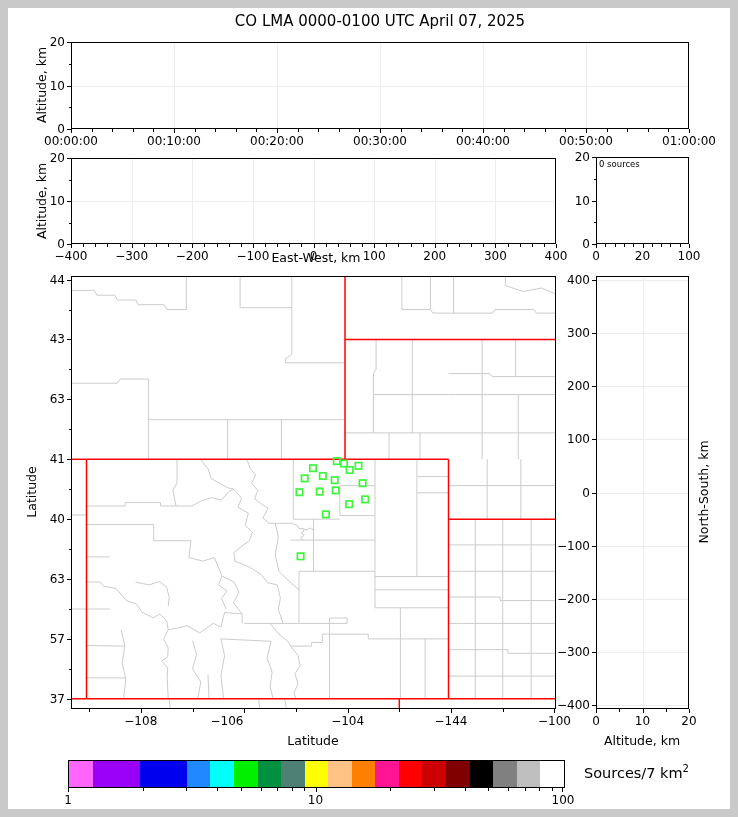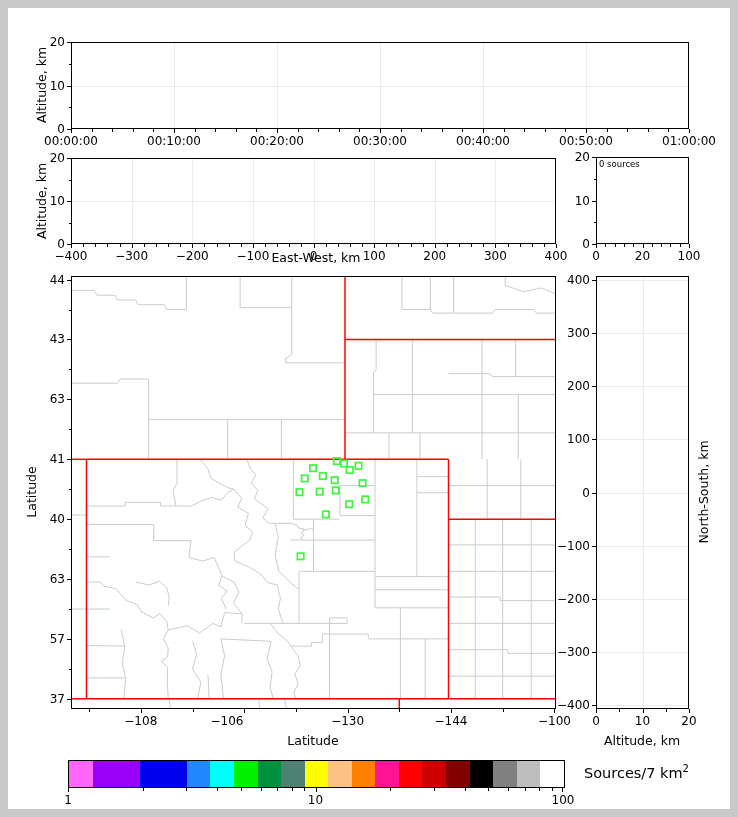--- a/index.html
+++ b/index.html
@@ -24,20 +24,21 @@
   #mapsvg{position:absolute;z-index:2;}
   #cbar{position:absolute;border:1px solid #000;box-sizing:content-box;display:flex;z-index:3;}
   #cbar .seg{height:100%;}
   .cblabel{position:absolute;font-size:14.5px;white-space:nowrap;z-index:4;}
   .cblabel sup{font-size:10px;}
 </style>
 </head>
 <body>
 
 <div id="stage">
+  <div class="title">CO LMA 0000-0100 UTC April 07, 2025</div>
 
   <div class="vlabel" style="left:41px;top:85px;">Altitude, km</div>
   <div class="vlabel" style="left:41px;top:201px;">Altitude, km</div>
   <div class="hlabel" style="left:316px;top:250px;">East-West, km</div>
   <div class="annot" style="left:599px;top:159px;">0 sources</div>
   <div class="vlabel" style="left:31px;top:492px;">Latitude</div>
   <div class="hlabel" style="left:313px;top:733px;">Latitude</div>
   <div class="vlabel" style="left:703px;top:492px;">North-South, km</div>
   <div class="hlabel" style="left:642px;top:733px;">Altitude, km</div>
 
@@ -244,21 +245,21 @@
       <div class="tick" style="left: 592px; top: 651.691px; width: 4px; height: 1px;"></div>
       <div class="tlab tlab-y" style="right: 148px; top: 644.691px;">−300</div>
       <div class="tick" style="left: 592px; top: 704.755px; width: 4px; height: 1px;"></div>
       <div class="tlab tlab-y" style="right: 148px; top: 697.755px;">−400</div>
       <div class="panel" style="left: 596px; top: 276px; width: 93px; height: 433px;"></div>
       <div class="tick" style="left: 140.803px; top: 709px; width: 1px; height: 4px;"></div>
       <div class="tlab tlab-x" style="left: 140.803px; top: 714px;">−108</div>
       <div class="tick" style="left: 244.214px; top: 709px; width: 1px; height: 4px;"></div>
       <div class="tlab tlab-x" style="left: 227px; top: 714px;">−106</div>
       <div class="tick" style="left: 347.626px; top: 709px; width: 1px; height: 4px;"></div>
-      <div class="tlab tlab-x" style="left: 347.626px; top: 714px;">−130</div>
+      <div class="tlab tlab-x" style="left: 347.626px; top: 714px;">−104</div>
       <div class="tick" style="left: 451.037px; top: 709px; width: 1px; height: 4px;"></div>
       <div class="tlab tlab-x" style="left: 451.037px; top: 714px;">−144</div>
       <div class="tick" style="left: 554.449px; top: 709px; width: 1px; height: 4px;"></div>
       <div class="tlab tlab-x" style="left: 554.449px; top: 714px;">−100</div>
       <div class="tick" style="left: 89.097px; top: 709px; width: 1px; height: 2.5px;"></div>
       <div class="tick" style="left: 192.509px; top: 709px; width: 1px; height: 2.5px;"></div>
       <div class="tick" style="left: 295.92px; top: 709px; width: 1px; height: 2.5px;"></div>
       <div class="tick" style="left: 399.332px; top: 709px; width: 1px; height: 2.5px;"></div>
       <div class="tick" style="left: 502.743px; top: 709px; width: 1px; height: 2.5px;"></div>
       <div class="tick" style="left: 67px; top: 698.819px; width: 4px; height: 1px;"></div>

